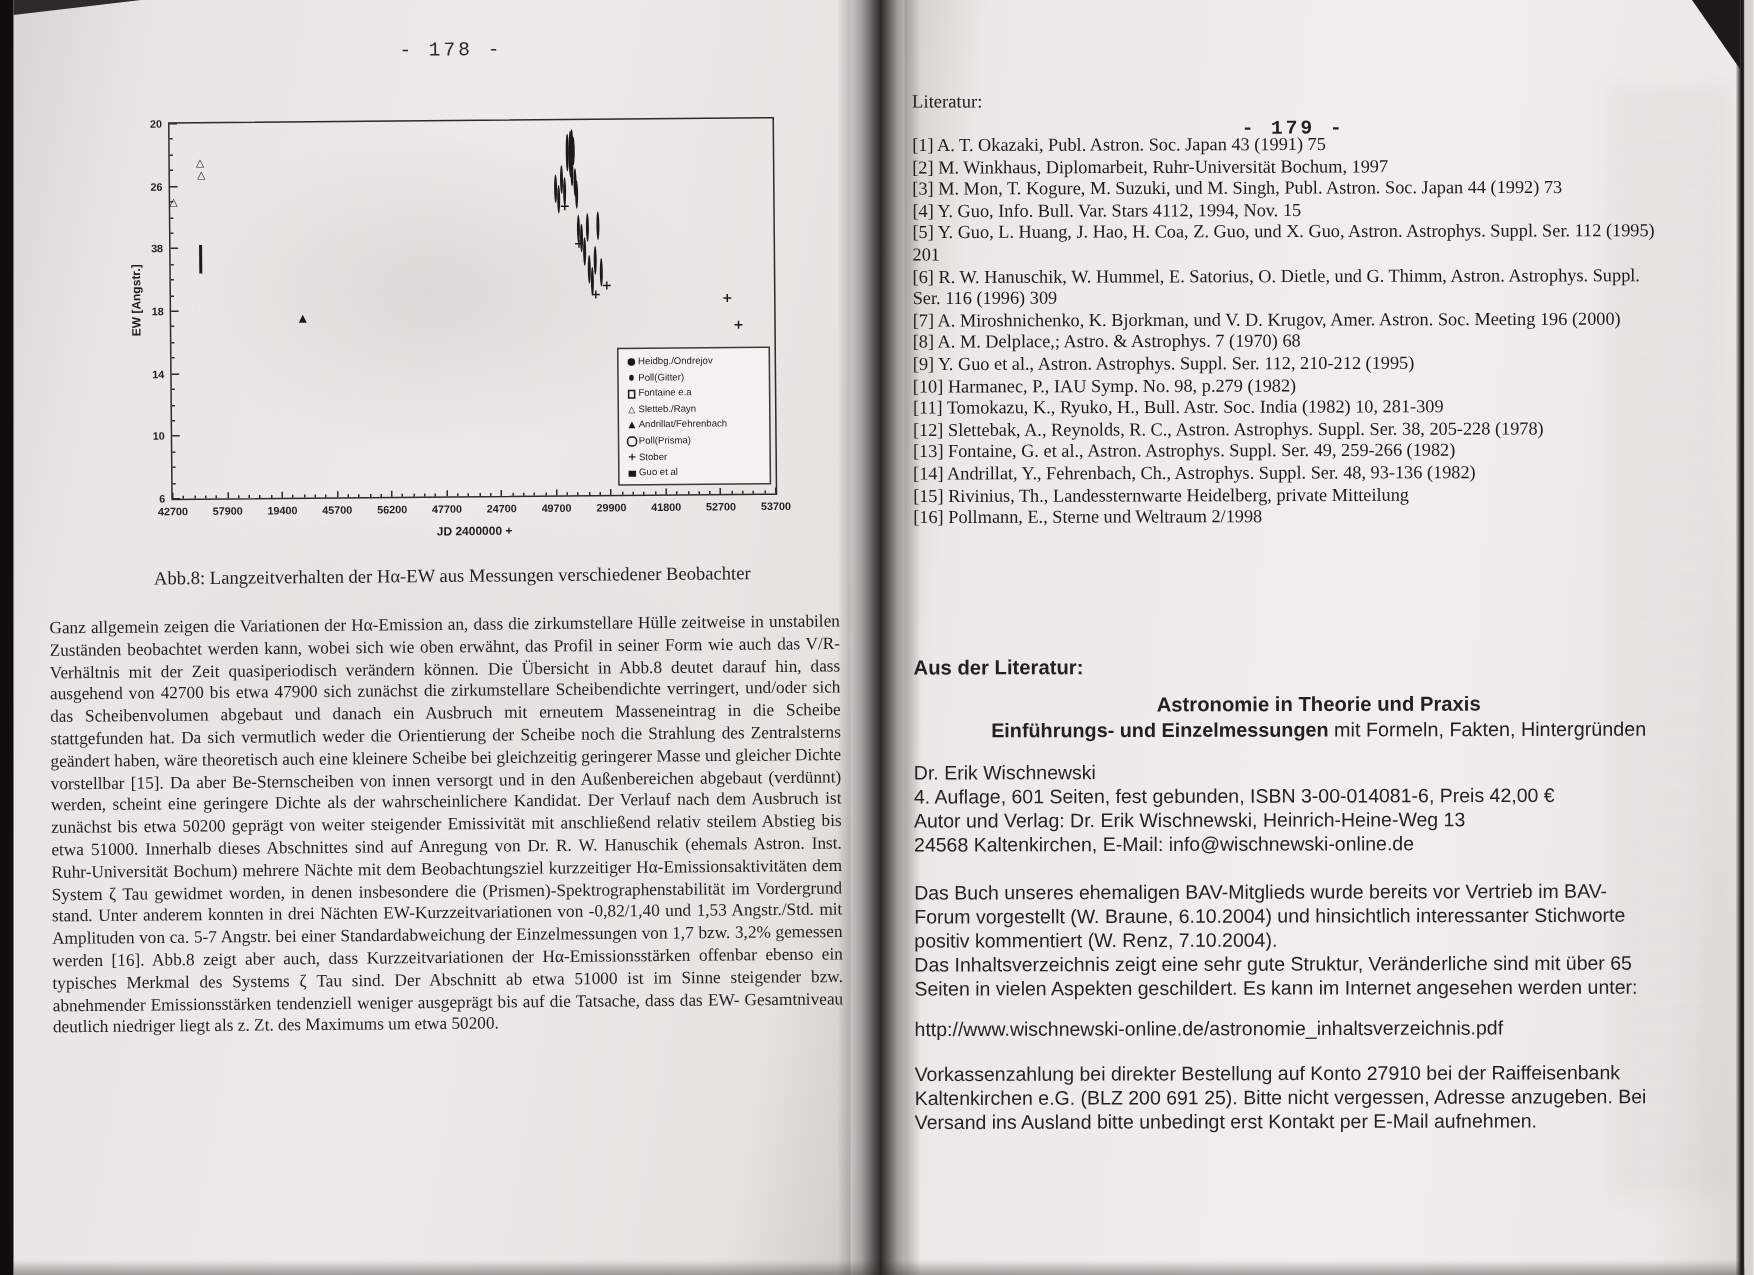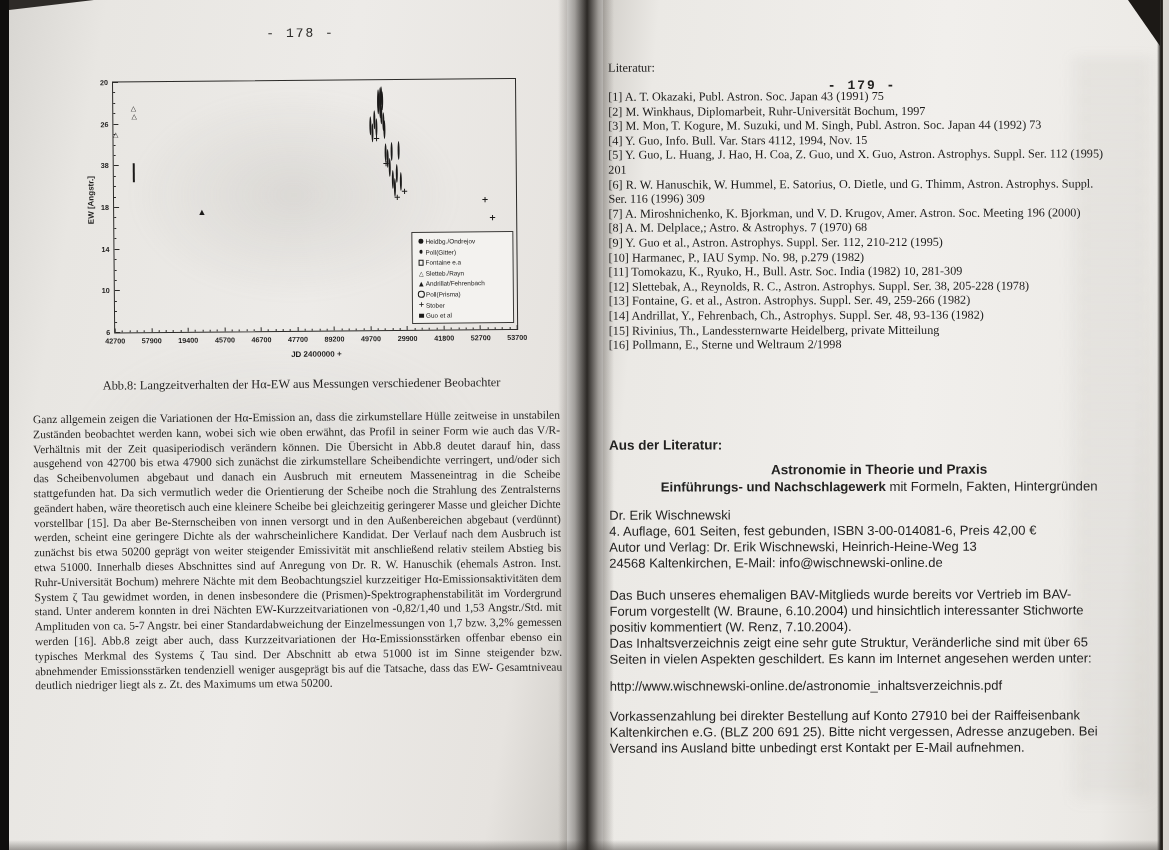--- a/index.html
+++ b/index.html
@@ -104,25 +104,25 @@
         <div class="plot" id="plot">
             <div class="xtick" style="left: 0%;"></div>
             <div class="xtick-label" style="left: 0%;">42700</div>
             <div class="xtick" style="left: 9.09091%;"></div>
             <div class="xtick-label" style="left: 9.09091%;">57900</div>
             <div class="xtick" style="left: 18.1818%;"></div>
             <div class="xtick-label" style="left: 18.1818%;">19400</div>
             <div class="xtick" style="left: 27.2727%;"></div>
             <div class="xtick-label" style="left: 27.2727%;">45700</div>
             <div class="xtick" style="left: 36.3636%;"></div>
-            <div class="xtick-label" style="left: 36.3636%;">46700</div>
+            <div class="xtick-label" style="left: 36.3636%;">56200</div>
             <div class="xtick" style="left: 45.4545%;"></div>
             <div class="xtick-label" style="left: 45.4545%;">47700</div>
             <div class="xtick" style="left: 54.5455%;"></div>
-            <div class="xtick-label" style="left: 54.5455%;">89200</div>
+            <div class="xtick-label" style="left: 54.5455%;">24700</div>
             <div class="xtick" style="left: 63.6364%;"></div>
             <div class="xtick-label" style="left: 63.6364%;">49700</div>
             <div class="xtick" style="left: 72.7273%;"></div>
             <div class="xtick-label" style="left: 72.7273%;">29900</div>
             <div class="xtick" style="left: 81.8182%;"></div>
             <div class="xtick-label" style="left: 81.8182%;">41800</div>
             <div class="xtick" style="left: 90.9091%;"></div>
             <div class="xtick-label" style="left: 90.9091%;">52700</div>
             <div class="xtick" style="left: 100%;"></div>
             <div class="xtick-label" style="left: 100%;">53700</div>
@@ -440,21 +440,21 @@
           <div class="ref-line">[11] Tomokazu, K., Ryuko, H., Bull. Astr. Soc. India (1982) 10, 281-309</div>
           <div class="ref-line">[12] Slettebak, A., Reynolds, R. C., Astron. Astrophys. Suppl. Ser. 38, 205-228 (1978)</div>
           <div class="ref-line">[13] Fontaine, G. et al., Astron. Astrophys. Suppl. Ser. 49, 259-266 (1982)</div>
           <div class="ref-line">[14] Andrillat, Y., Fehrenbach, Ch., Astrophys. Suppl. Ser. 48, 93-136 (1982)</div>
           <div class="ref-line">[15] Rivinius, Th., Landessternwarte Heidelberg, private Mitteilung</div>
           <div class="ref-line">[16] Pollmann, E., Sterne und Weltraum 2/1998</div>
         </div>
 
       <div class="adl-heading">Aus der Literatur:</div>
       <div class="book-title1">Astronomie in Theorie und Praxis</div>
-      <div class="book-title2"><span class="b">Einführungs- und Nachschlagewerk</span><span> mit Formeln, Fakten, Hintergründen</span></div>
+      <div class="book-title2"><span class="b">Einführungs- und Einzelmessungen</span><span> mit Formeln, Fakten, Hintergründen</span></div>
 
       <div class="sansblock blk-author" id="bookAuthor">
           <div class="ref-line">Dr. Erik Wischnewski</div>
           <div class="ref-line">4. Auflage, 601 Seiten, fest gebunden, ISBN 3-00-014081-6, Preis 42,00 €</div>
           <div class="ref-line">Autor und Verlag: Dr. Erik Wischnewski, Heinrich-Heine-Weg 13</div>
           <div class="ref-line">24568 Kaltenkirchen, E-Mail: info@wischnewski-online.de</div>
         </div>
       <div class="sansblock blk-para1" id="bookPara1">
           <div class="ref-line">Das Buch unseres ehemaligen BAV-Mitglieds wurde bereits vor Vertrieb im BAV-</div>
           <div class="ref-line">Forum vorgestellt (W. Braune, 6.10.2004) und hinsichtlich interessanter Stichworte</div>

